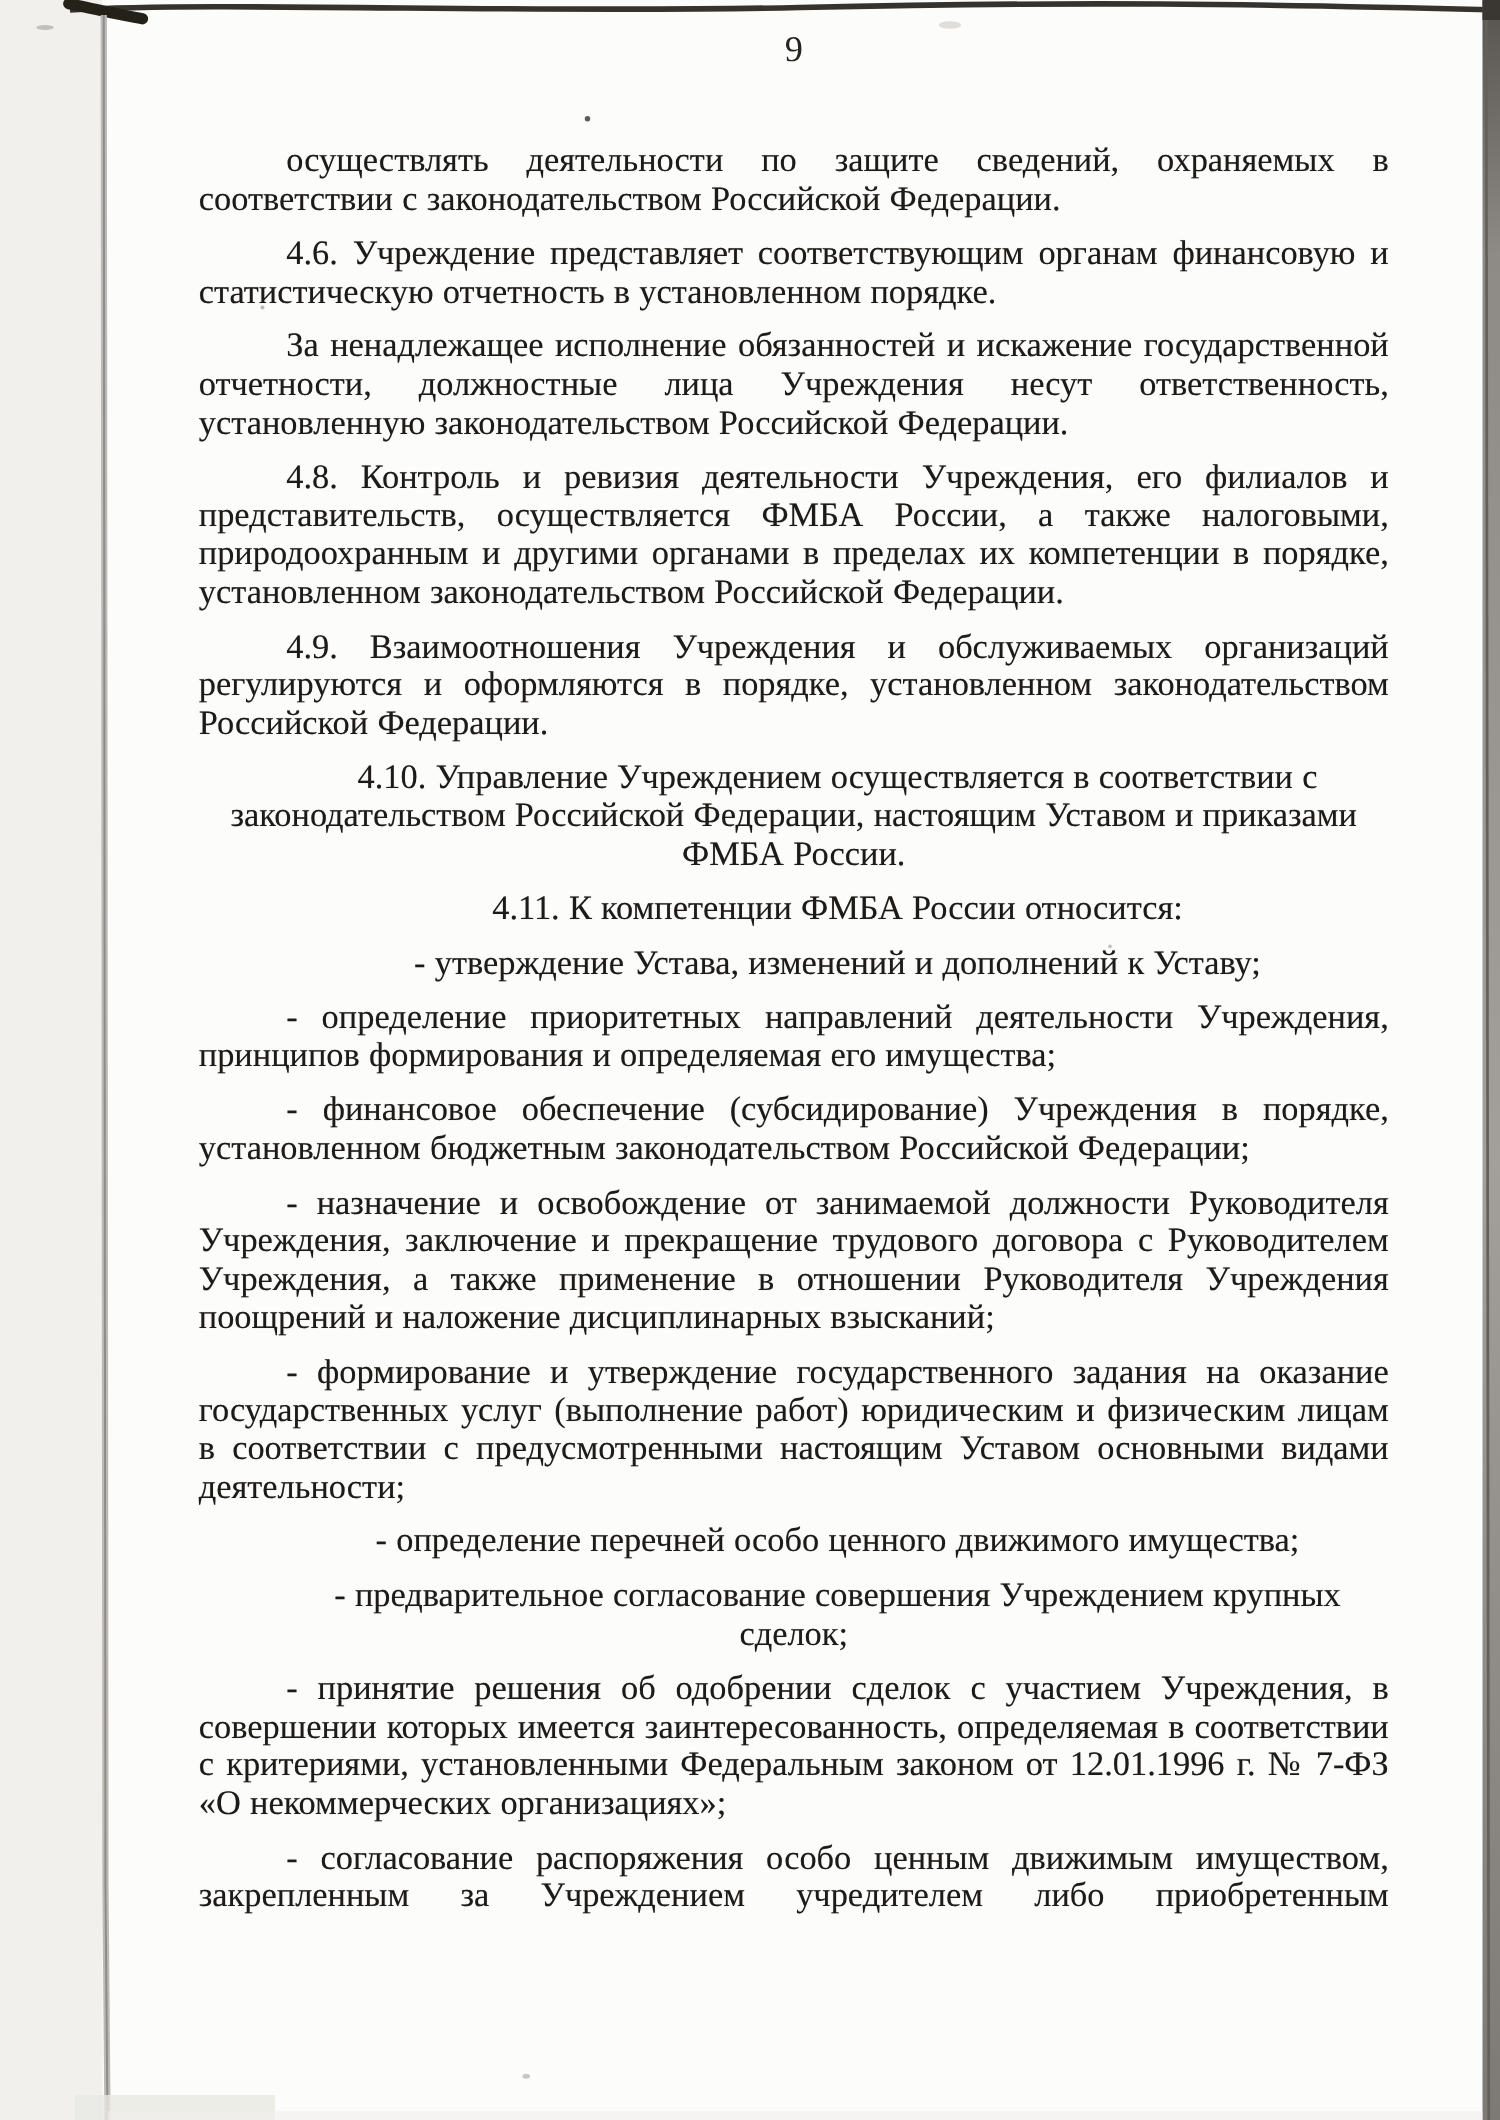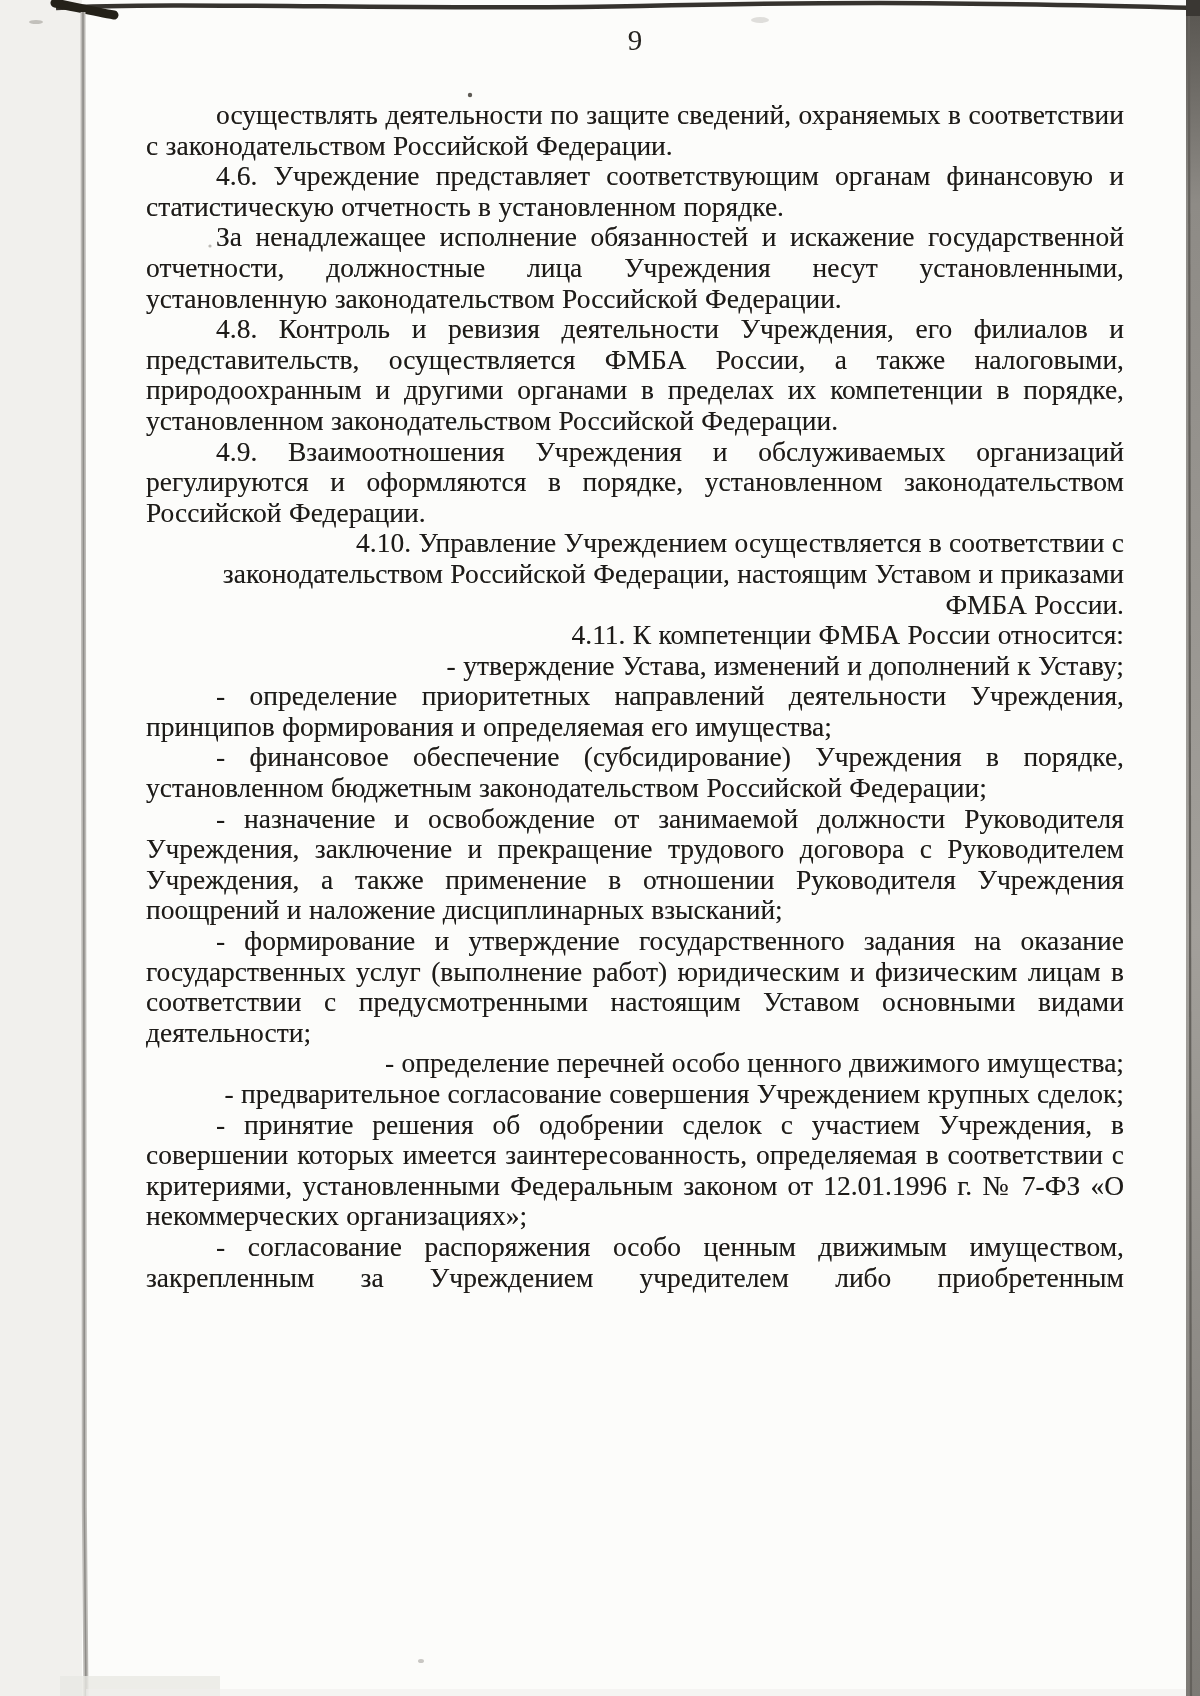--- a/index.html
+++ b/index.html
@@ -44,26 +44,26 @@
     left: 146px;
     top: 100px;
     width: 978px;
     font-family: "Liberation Serif", serif;
     font-size: 27.5px;
     line-height: 30.6px;
     color: #1d1b18;
     text-shadow: 0 0 0.6px rgba(30,28,24,0.45);
   }
   .text-block p {
-    margin: 0;
+    margin: 13px;
     text-indent: 70px;
     word-spacing: 0.5px;
   }
   .j { text-align: justify; }
-  .l { text-align: right; }
+  .l { text-align: center; }
   .stretch { text-align-last: justify; }
 </style>
 </head>
 <body>
 
 <div class="scan">
 
   <div class="bed-left"></div>
 
   <svg class="artifacts" viewBox="0 0 1200 1696" xmlns="http://www.w3.org/2000/svg">
@@ -97,21 +97,21 @@
     <circle cx="210" cy="246" r="1.6" fill="#aaa8a3" opacity="0.8"></circle>
     <ellipse cx="421" cy="1661" rx="3" ry="2" fill="#c9c7c3"></ellipse>
     <circle cx="888" cy="757" r="1.5" fill="#b4b2ad" opacity="0.8"></circle>
   </svg>
 
   <div class="page-number">9</div>
 
   <div class="text-block">
     <p class="j">осуществлять деятельности по защите сведений, охраняемых в соответствии с законодательством Российской Федерации.</p>
     <p class="j">4.6. Учреждение представляет соответствующим органам финансовую и статистическую отчетность в установленном порядке.</p>
-    <p class="j">За ненадлежащее исполнение обязанностей и искажение государственной отчетности, должностные лица Учреждения несут установленными, установленную законодательством Российской Федерации.</p>
+    <p class="j">За ненадлежащее исполнение обязанностей и искажение государственной отчетности, должностные лица Учреждения несут ответственность, установленную законодательством Российской Федерации.</p>
     <p class="j">4.8. Контроль и ревизия деятельности Учреждения, его филиалов и представительств, осуществляется ФМБА России, а также налоговыми, природоохранным и другими органами в пределах их компетенции в порядке, установленном законодательством Российской Федерации.</p>
     <p class="j">4.9. Взаимоотношения Учреждения и обслуживаемых организаций регулируются и оформляются в порядке, установленном законодательством Российской Федерации.</p>
     <p class="l">4.10.  Управление Учреждением осуществляется в соответствии с законодательством Российской Федерации, настоящим Уставом и приказами ФМБА  России.</p>
     <p class="l">4.11.  К компетенции ФМБА России относится:</p>
     <p class="l">- утверждение Устава, изменений и дополнений к Уставу;</p>
     <p class="j">- определение приоритетных направлений деятельности Учреждения, принципов формирования и определяемая его имущества;</p>
     <p class="j">- финансовое обеспечение (субсидирование) Учреждения в порядке, установленном бюджетным законодательством Российской Федерации;</p>
     <p class="j">- назначение и освобождение от занимаемой должности Руководителя Учреждения, заключение и прекращение трудового договора с Руководителем Учреждения, а также применение в отношении Руководителя Учреждения поощрений и наложение дисциплинарных взысканий;</p>
     <p class="j">- формирование и утверждение государственного задания на оказание государственных услуг (выполнение работ) юридическим и физическим лицам в соответствии с предусмотренными настоящим Уставом основными видами деятельности;</p>
     <p class="l">- определение перечней особо ценного движимого имущества;</p>

